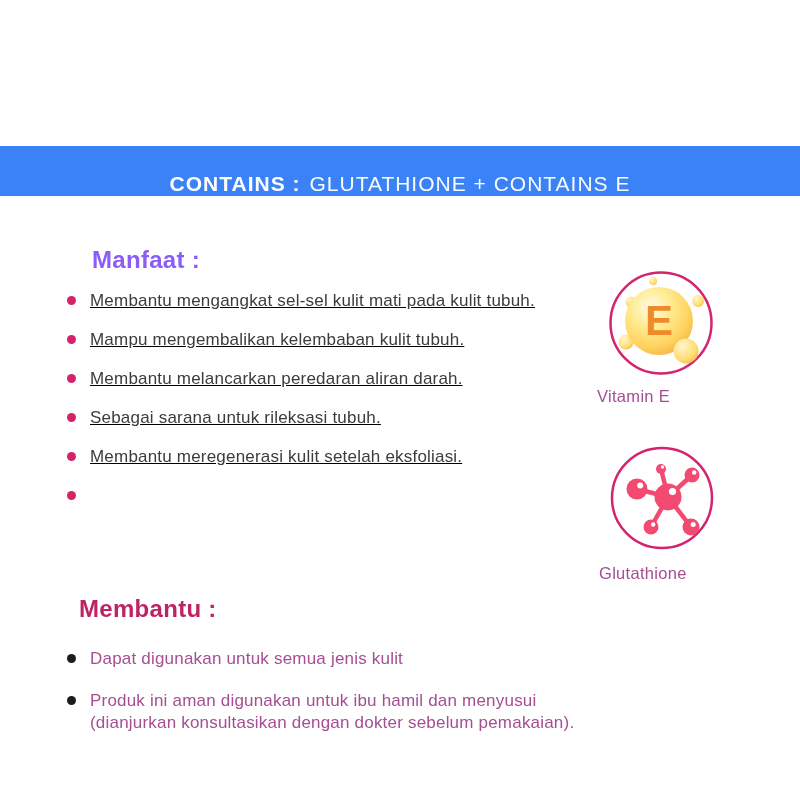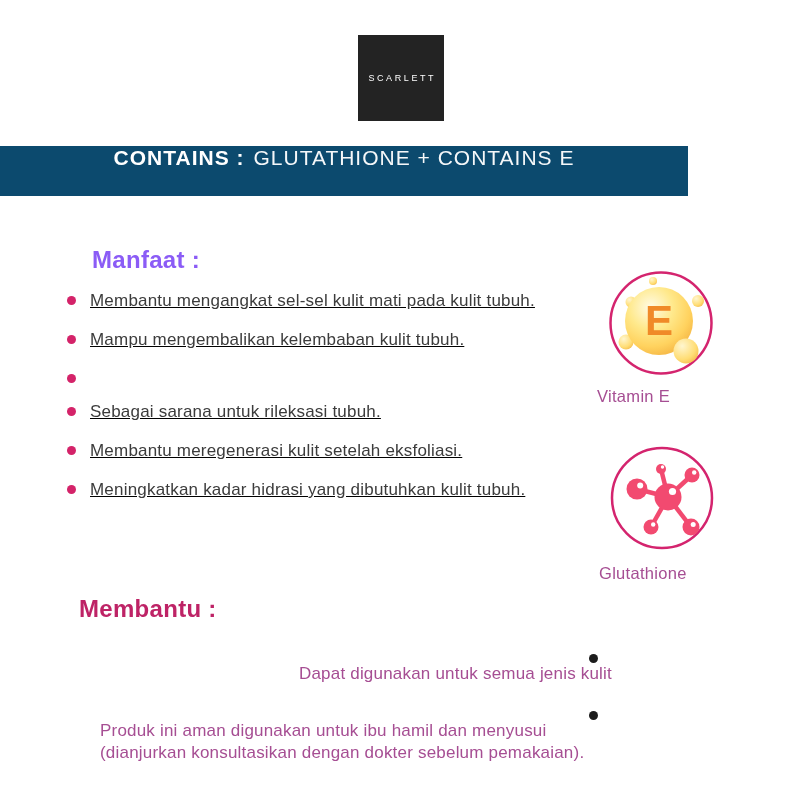--- a/index.html
+++ b/index.html
@@ -15,22 +15,22 @@
     position: absolute; left: 358px; top: 35px; width: 86px; height: 86px;
     background: #232323; display: flex; align-items: center; justify-content: center;
   }
   .logo-text {
     color: #ffffff; font-size: 9px; letter-spacing: 2.6px; font-weight: 400;
     padding-left: 2.6px; 
   }
 
   
   .banner {
-    position: absolute; left: 0; top: 146px; width: 688px; height: 50px;
-    background: #0c4a6e; display: flex; align-items: flex-start; justify-content: center;
+    position: absolute; left: 0; top: 146px; width: 800px; height: 50px;
+    background: #3b82f6; display: flex; align-items: flex-end; justify-content: center;
     color: #ffffff;
   }
   .banner .bold { font-weight: 700; font-size: 21px; letter-spacing: 1px; }
   .banner .rest { font-weight: 400; font-size: 21px; letter-spacing: 1px; margin-left: 9px; opacity: 0.96; }
 
   
   .benefits-heading {
     position: absolute; left: 92px; top: 246px;
     font-size: 24px; font-weight: 700; color: #8b5cf6; letter-spacing: 0.3px;
   }
@@ -52,68 +52,65 @@
   }
   .vitamin-e-label { left: 597px; top: 387px; }
   .glutathione-label { left: 599px; top: 564px; }
 
   
   .cautions-heading {
     position: absolute; left: 79px; top: 595px;
     font-size: 24px; font-weight: 700; color: #BE2366; letter-spacing: 0.3px;
   }
   .cautions-list { position: absolute; left: 67px; top: 648px; width: 545px; list-style: none; }
-  .caution-item { display: flex; align-items: flex-end; margin-bottom: 20px; flex-direction: column; }
+  .caution-item { display: flex; align-items: flex-start; margin-bottom: 20px; }
   .caution-item .dot {
     flex: none; width: 9px; height: 9px; border-radius: 50%;
     background: #1c1c1c; margin: 6px 14px 0 0;
   }
   .caution-item .txt {
     font-size: 17px; line-height: 22px; color: #A64E93; letter-spacing: 0.2px;
     max-width: 512px;
   }
 </style>
 </head>
 <body>
 
 <div class="canvas">
 
-  <div class="logo-box">
-    <span class="logo-text">SCARLETT</span>
-  </div>
 
   <div class="banner">
     <span class="bold">CONTAINS :</span>
     <span class="rest">GLUTATHIONE + CONTAINS E</span>
   </div>
 
   <div class="benefits-heading">Manfaat :</div>
   <ul class="benefits-list">
     <li class="benefit-item">
       <span class="dot"></span>
       <span class="txt">Membantu mengangkat sel-sel kulit mati pada kulit tubuh.</span>
     </li>
     <li class="benefit-item">
       <span class="dot"></span>
       <span class="txt">Mampu mengembalikan kelembaban kulit tubuh.</span>
     </li>
     <li class="benefit-item">
       <span class="dot"></span>
+      <span class="txt">Membantu melancarkan peredaran aliran darah.</span>
     </li>
     <li class="benefit-item">
       <span class="dot"></span>
       <span class="txt">Sebagai sarana untuk rileksasi tubuh.</span>
     </li>
     <li class="benefit-item">
       <span class="dot"></span>
       <span class="txt">Membantu meregenerasi kulit setelah eksfoliasi.</span>
     </li>
     <li class="benefit-item">
       <span class="dot"></span>
-      <span class="txt">Meningkatkan kadar hidrasi yang dibutuhkan kulit tubuh.</span>
     </li>
   </ul>
 
   <div class="icon-wrap vitamin-e-wrap">
     <svg width="110" height="110" viewBox="0 0 110 110">
       <defs>
         <radialGradient id="gold" cx="0.38" cy="0.3" r="0.85">
           <stop offset="0%" stop-color="#FFFBE6"></stop>
           <stop offset="38%" stop-color="#FFE98C"></stop>
           <stop offset="68%" stop-color="#FFD25E"></stop>

